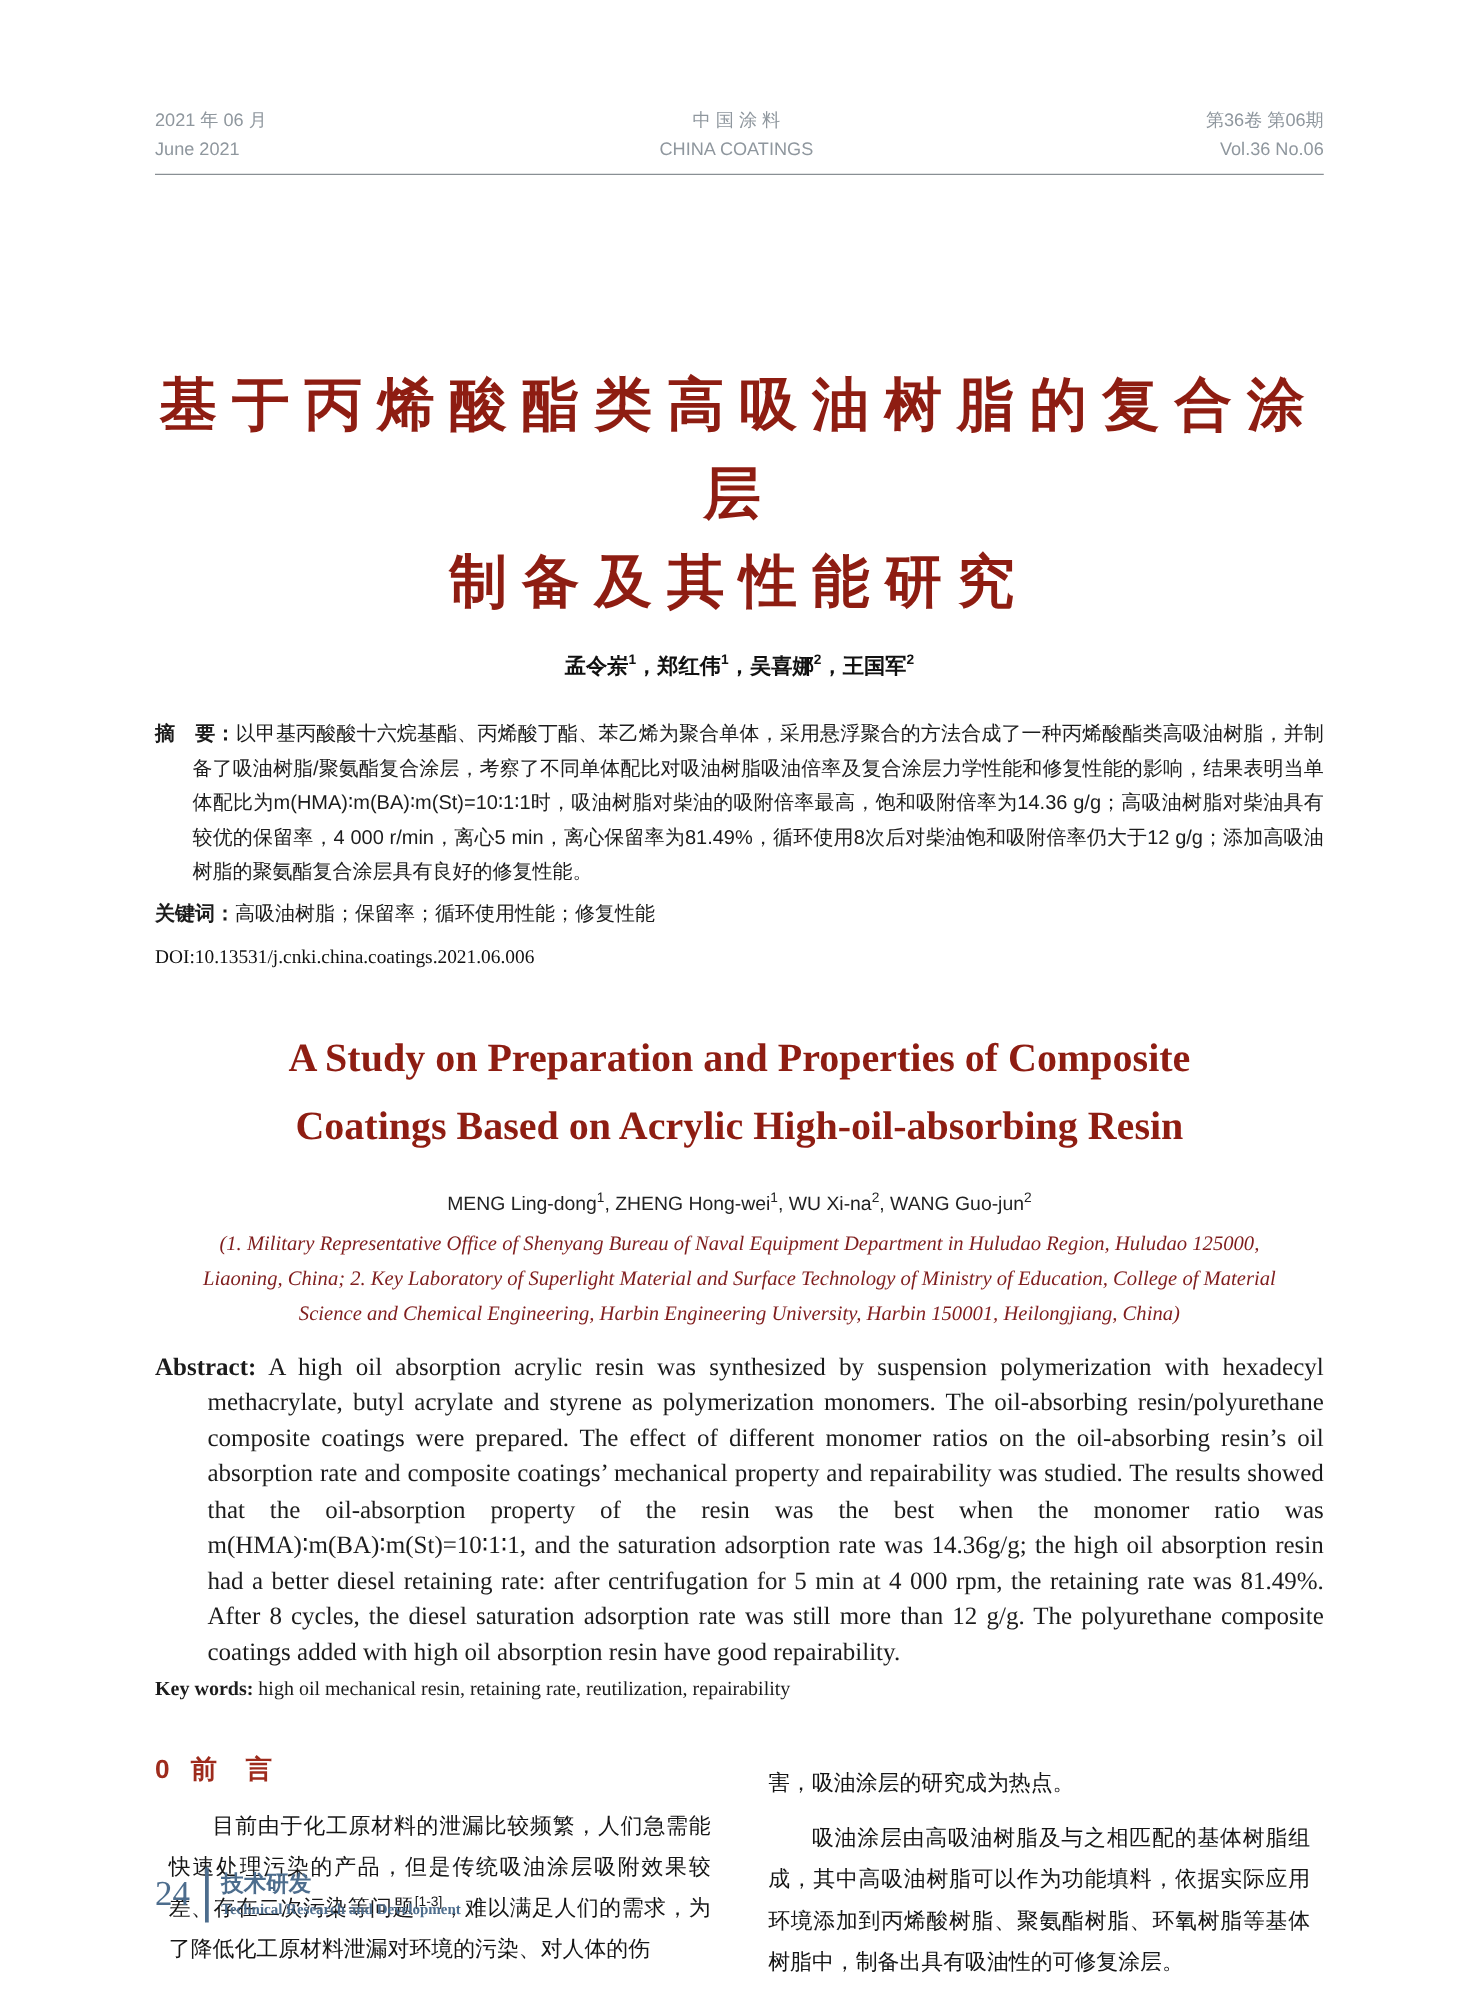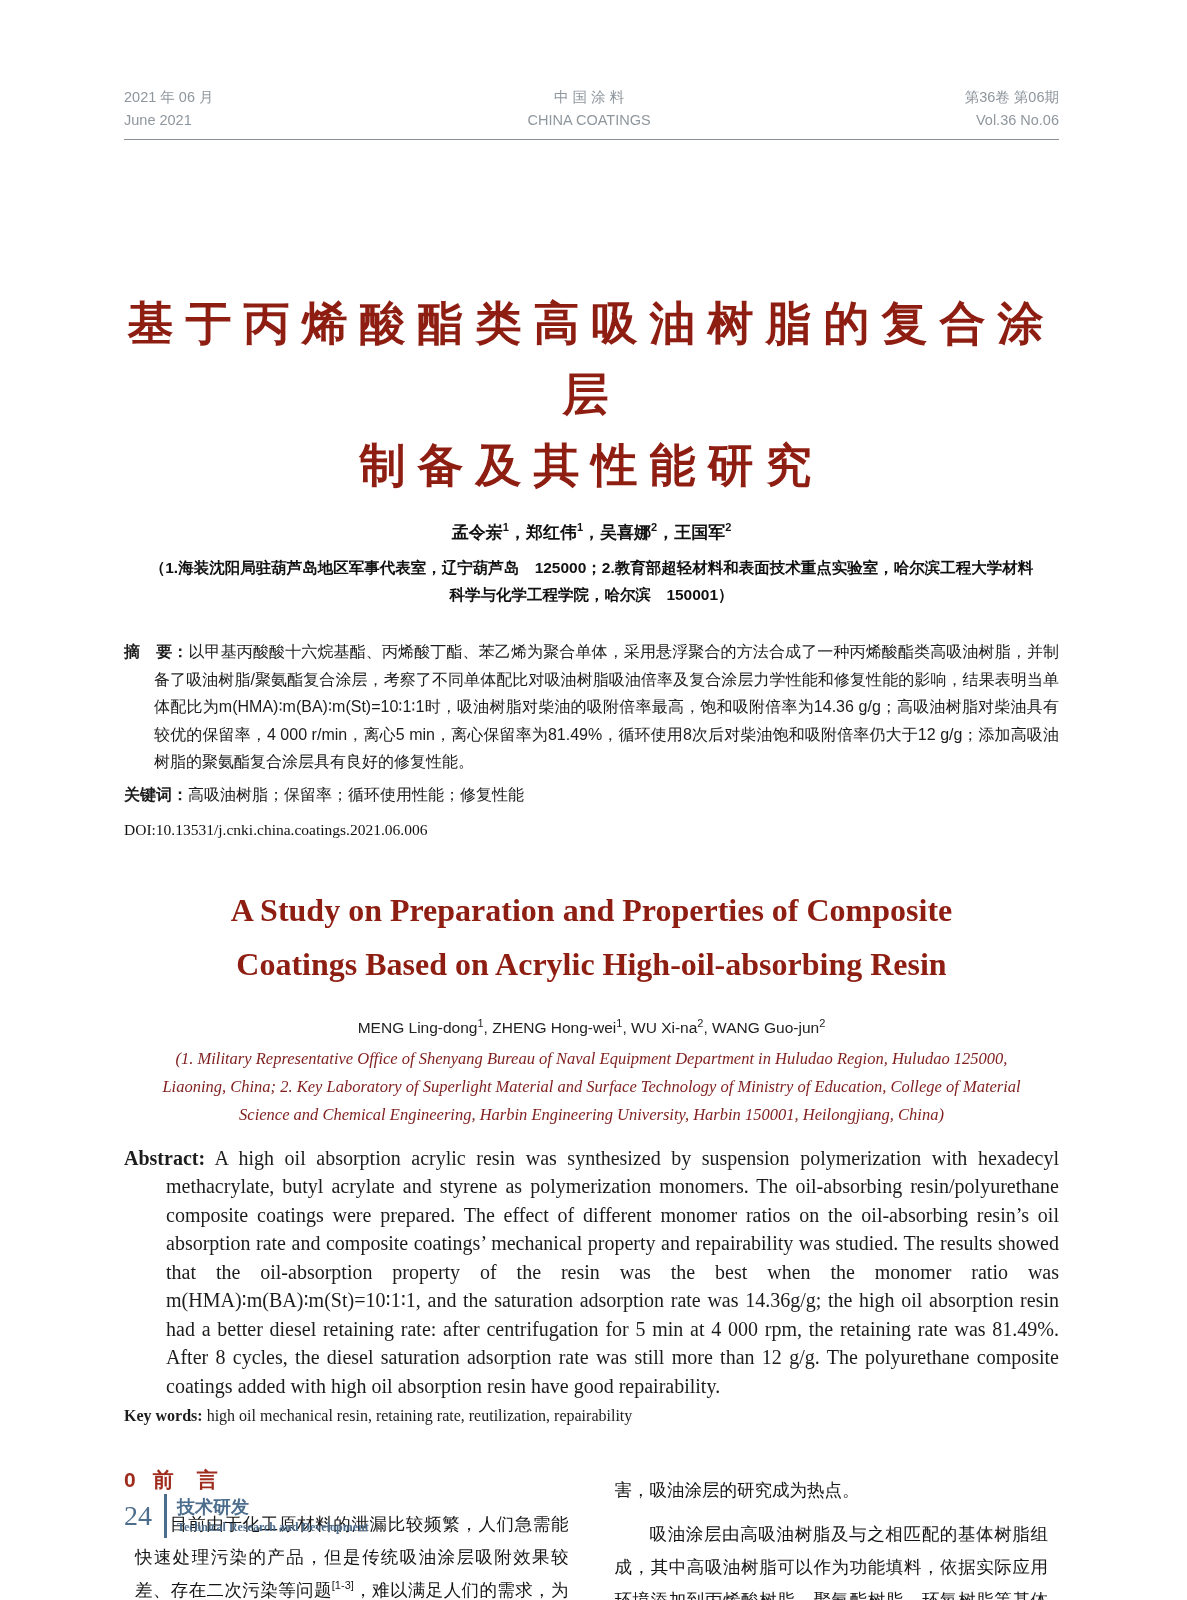--- a/index.html
+++ b/index.html
@@ -96,24 +96,20 @@
 
   <h1 class="title-zh">
     <span>基于丙烯酸酯类高吸油树脂的复合涂层</span><br>
     <span>制备及其性能研究</span>
   </h1>
 
   <div class="authors-zh">
     <span><span>孟令岽</span><sup>1</sup><span>，</span></span><span><span>郑红伟</span><sup>1</sup><span>，</span></span><span><span>吴喜娜</span><sup>2</sup><span>，</span></span><span><span>王国军</span><sup>2</sup><span></span></span>
   </div>
 
-  <div class="affil-zh">
-    <div>（1.海装沈阳局驻葫芦岛地区军事代表室，辽宁葫芦岛　125000；2.教育部超轻材料和表面技术重点实验室，哈尔滨工程大学材料</div>
-    <div>科学与化学工程学院，哈尔滨　150001）</div>
-  </div>
 
   <div class="abstract-zh">
     <span class="lbl">摘　要：</span><span>以甲基丙酸酸十六烷基酯、丙烯酸丁酯、苯乙烯为聚合单体，采用悬浮聚合的方法合成了一种丙烯酸酯类高吸油树脂，并制备了吸油树脂/聚氨酯复合涂层，考察了不同单体配比对吸油树脂吸油倍率及复合涂层力学性能和修复性能的影响，结果表明当单体配比为m(HMA)∶m(BA)∶m(St)=10∶1∶1时，吸油树脂对柴油的吸附倍率最高，饱和吸附倍率为14.36 g/g；高吸油树脂对柴油具有较优的保留率，4 000 r/min，离心5 min，离心保留率为81.49%，循环使用8次后对柴油饱和吸附倍率仍大于12 g/g；添加高吸油树脂的聚氨酯复合涂层具有良好的修复性能。</span>
   </div>
 
   <div class="kw-zh">
     <span class="lbl">关键词：</span><span>高吸油树脂；保留率；循环使用性能；修复性能</span>
   </div>
 
   <div class="doi">DOI:10.13531/j.cnki.china.coatings.2021.06.006</div>

